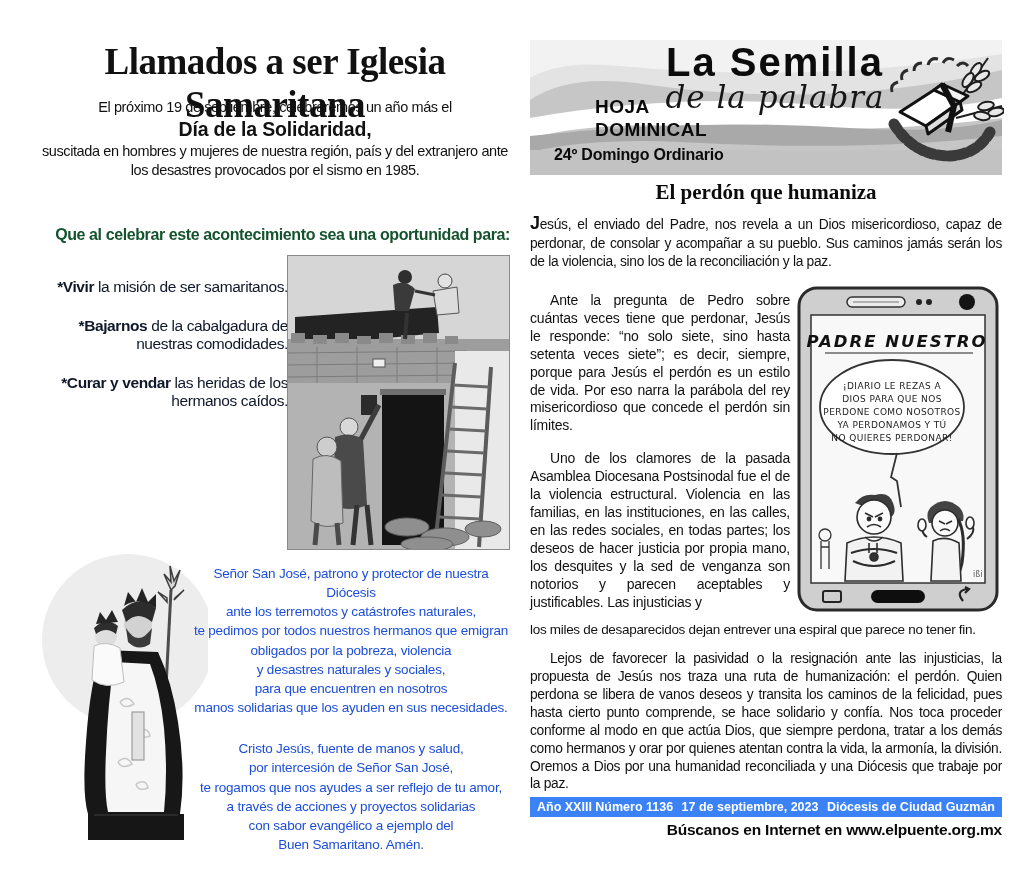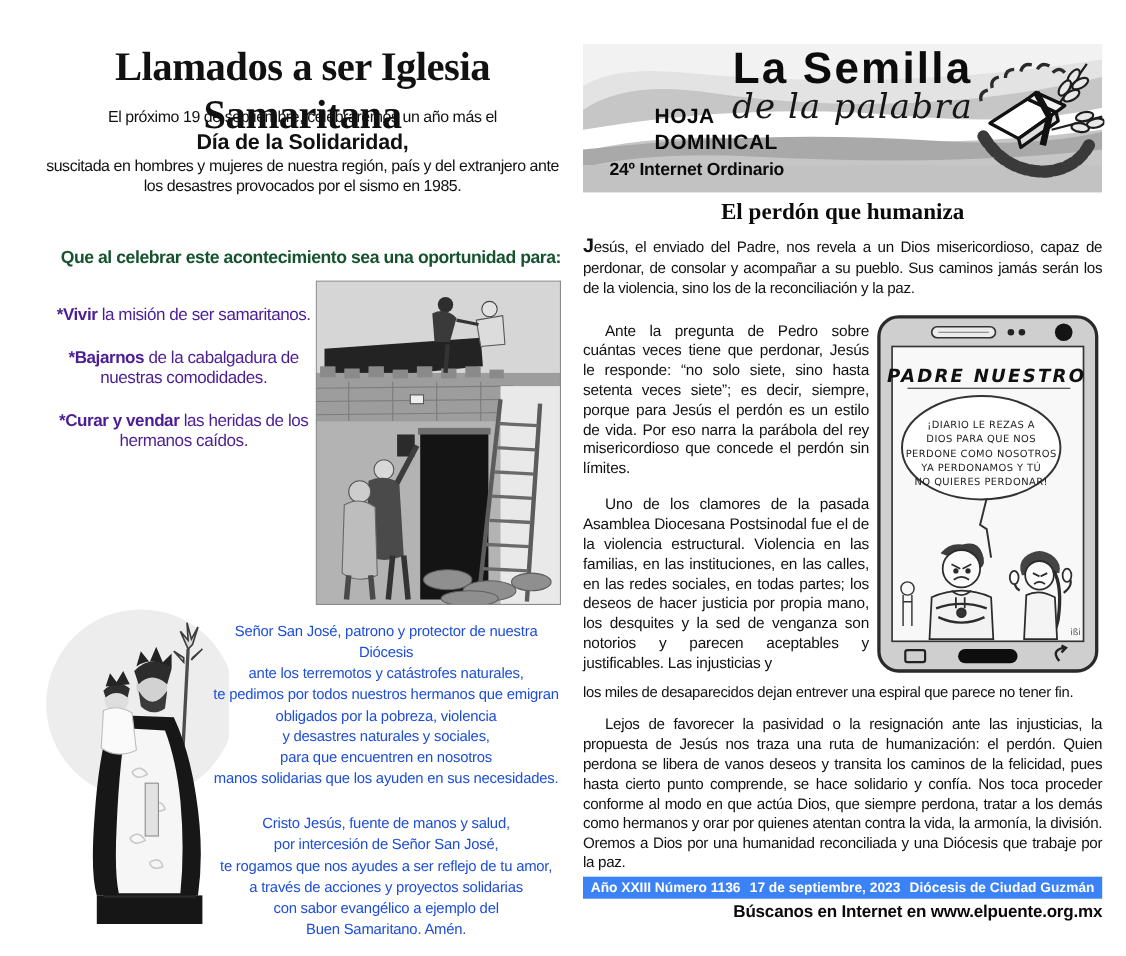--- a/index.html
+++ b/index.html
@@ -17,22 +17,22 @@
     font-family:"Liberation Serif", serif;font-weight:bold;font-size:37px;
     letter-spacing:-0.5px;color:#111;
   }
   .lp-intro{position:absolute;top:58px;left:0;width:100%;text-align:center;
     font-size:14.5px;letter-spacing:-0.4px;line-height:1.3;color:#111;}
   .lp-intro div{white-space:nowrap;}
   .lp-intro .big{font-size:19.5px;font-weight:bold;letter-spacing:-0.2px;}
   .lp-subhead{position:absolute;top:186px;left:0;width:100%;text-align:right;
     font-weight:bold;font-size:16px;letter-spacing:-0.4px;color:#14532d;}
   .lp-list{position:absolute;top:238px;left:6px;width:242px;}
-  .lp-list .item{margin-bottom:20px;text-align:center;font-size:15.5px;
-    letter-spacing:-0.4px;line-height:1.2;color:#4c1d95;}
+  .lp-list .item{margin-bottom:20px;text-align:right;font-size:15.5px;
+    letter-spacing:-0.4px;line-height:1.2;color:#0f172a;}
   .lp-list .lead{font-weight:bold;}
   .lp-photo{position:absolute;top:215px;right:0;width:223px;height:295px;}
   .lp-statue{position:absolute;top:492px;left:0;width:168px;height:318px;}
   .lp-prayers{position:absolute;top:524px;left:152px;width:318px;text-align:center;
     font-size:13.5px;letter-spacing:-0.2px;line-height:1.42;color:#1d4ed8;}
   .lp-prayers .block2{margin-top:22px;}
 
   
   .rp-banner{position:absolute;top:0;left:0;width:472px;height:135px;}
   .rp-banner svg.bg{position:absolute;top:0;left:0;}
@@ -249,21 +249,21 @@
       <path d="M0,78 Q150,52 300,66 Q400,74 472,58 V78 Q330,96 160,86 Q60,82 0,98 Z" fill="#ffffff"></path>
       <path d="M0,96 Q160,78 320,88 Q410,94 472,80 V96 Q330,112 150,102 Q60,98 0,112 Z" fill="#a9a9a9"></path>
       <rect x="0" y="110" width="472" height="25" fill="#c2c2c2"></rect>
     </svg>
     <div class="masthead-title">La Semilla</div>
     <div class="masthead-sub">de la palabra</div>
     <div class="masthead-label">
       <div>HOJA</div>
       <div>DOMINICAL</div>
     </div>
-    <div class="masthead-sunday">24º Internet Ordinario</div>
+    <div class="masthead-sunday">24º Domingo Ordinario</div>
 
     <svg class="rp-logo" viewBox="0 0 140 138">
 
       <g fill="none" stroke="#2b2b2b" stroke-width="3">
         <path d="M28,52 q-2,-8 6,-10"></path>
           <path d="M38,40 q-2,-8 6,-10"></path>
         <path d="M50,31 q0,-8 8,-8"></path>
           <path d="M64,25 q2,-8 10,-6"></path>
         <path d="M79,23 q4,-7 11,-3"></path>
           <path d="M93,26 q6,-6 11,0"></path>

